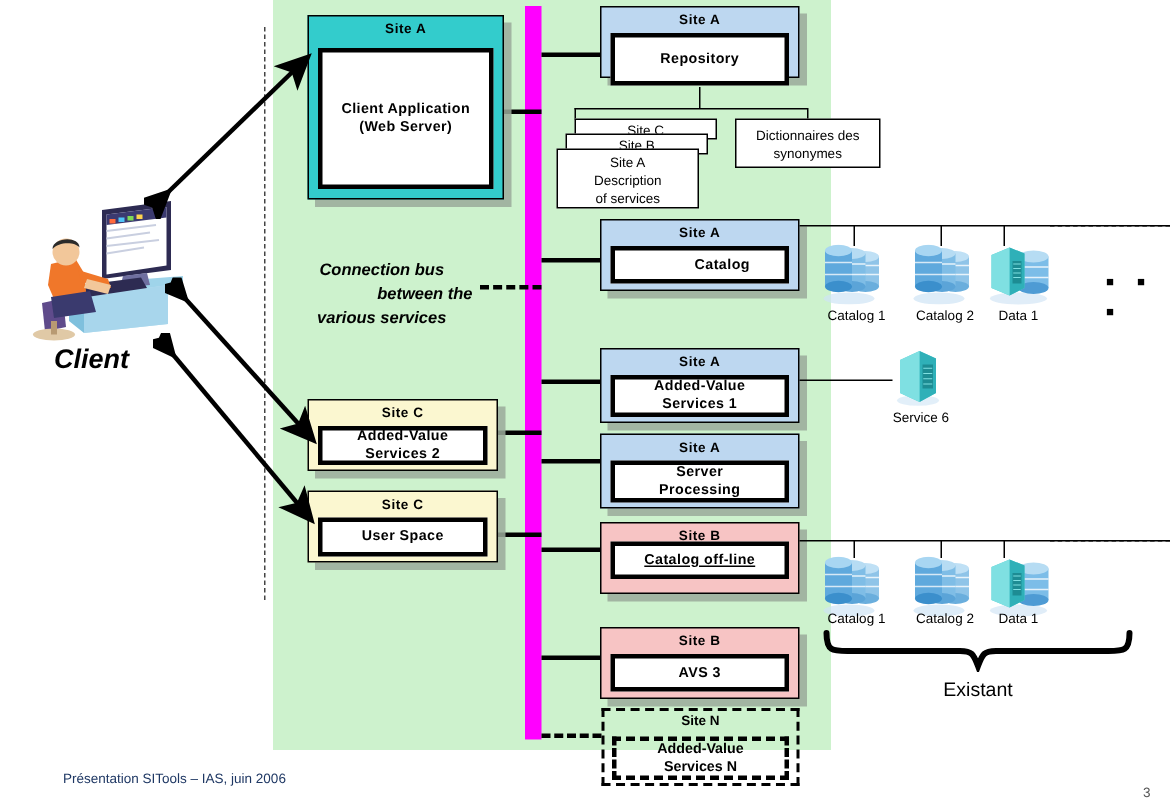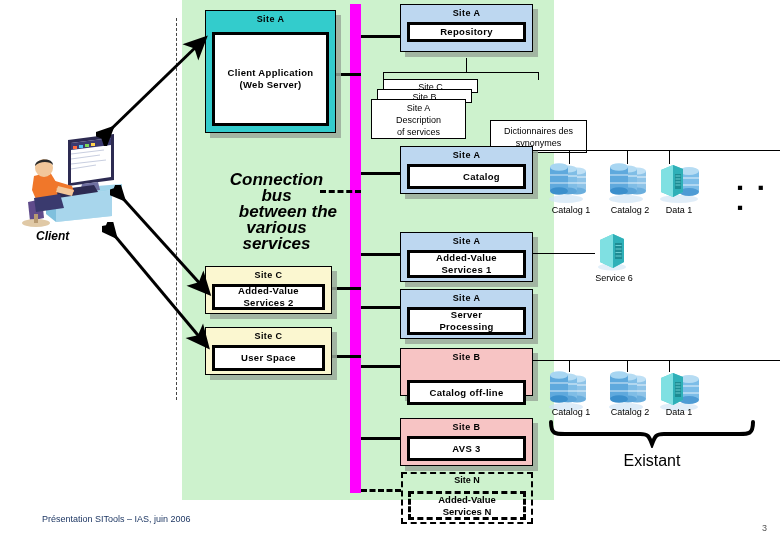--- a/index.html
+++ b/index.html
@@ -83,21 +83,21 @@
   .lbl.bolditalic{font-weight:bold;font-style:italic;}
   .iconlabel{
     position:absolute;font-size:9px;color:#000;text-align:center;
     white-space:nowrap;
   }
   .footer{
     position:absolute;font-size:9px;color:#1f3864;
   }
   .pageno{position:absolute;font-size:9px;color:#555;}
   .existant{
-    position:absolute;font-size:16px;color:#000;text-align:center;
+    position:absolute;font-size:13px;color:#000;text-align:center;
     white-space:nowrap;
   }
   .dots{position:absolute;font-size:17px;letter-spacing:5px;color:#000;
         font-weight:bold;}
 </style>
 </head>
 <body>
 
 <div id="slide">
 
@@ -128,43 +128,43 @@
         <span>Client Application</span>
         <span>(Web Server)</span>
       </div>
     </div>
   </div>
 
   <div class="sbox blue" style="left:400px;top:4px;width:133px;height:48px;">
     <div class="shadow"></div>
     <div class="frame">
       <div class="hdr">Site A</div>
-      <div class="inner" style="top:17px;height:20px;">Repository</div>
+      <div class="inner" style="top:17px;height:35px;">Repository</div>
     </div>
   </div>
 
   <div class="vline" style="left:466px;top:58px;height:14px;"></div>
   <div class="hline thin" style="left:383px;top:72px;width:155px;height:1px;"></div>
   <div class="vline" style="left:383px;top:72px;height:8px;"></div>
   <div class="vline" style="left:538px;top:72px;height:8px;"></div>
 
   <div class="card" style="left:383px;top:79px;width:95px;height:14px;">Site C</div>
   <div class="card" style="left:377px;top:89px;width:95px;height:14px;">Site B</div>
   <div class="card multi" style="left:371px;top:99px;width:95px;height:40px;">
     <div>Site A</div>
     <div>Description</div>
     <div>of services</div>
   </div>
 
-  <div class="card multi" style="left:490px;top:79px;width:97px;height:33px;padding-top:4px;margin-top:41px;">
+  <div class="card multi" style="left:490px;top:79px;width:97px;height:33px;padding-top:4px;">
     <div>Dictionnaires des</div>
     <div>synonymes</div>
   </div>
 
-  <div class="lbl bolditalic" style="left:214px;top:172px;width:125px;font-size:17px;line-height:16px;text-align:center;">
+  <div class="lbl bolditalic" style="left:192px;top:172px;width:125px;font-size:11px;line-height:16px;text-align:center;">
     <div>Connection bus</div>
     <div style="text-align:right;padding-right:2px;">between the</div>
     <div>various services</div>
   </div>
 
   <div class="sbox blue" style="left:400px;top:146px;width:133px;height:48px;">
     <div class="shadow"></div>
     <div class="frame">
       <div class="hdr">Site A</div>
       <div class="inner" style="top:17px;height:25px;padding-left:30px;">Catalog</div>
@@ -190,21 +190,21 @@
         <span>Server</span>
         <span>Processing</span>
       </div>
     </div>
   </div>
 
   <div class="sbox pink" style="left:400px;top:348px;width:133px;height:48px;">
     <div class="shadow"></div>
     <div class="frame">
       <div class="hdr">Site B</div>
-      <div class="inner" style="top:31px;height:25px;">Catalog off-line</div>
+      <div class="inner" style="top:12px;height:25px;text-decoration:underline;">Catalog off-line</div>
     </div>
   </div>
 
   <div class="sbox pink" style="left:400px;top:418px;width:133px;height:48px;">
     <div class="shadow"></div>
     <div class="frame">
       <div class="hdr">Site B</div>
       <div class="inner" style="top:17px;height:25px;">AVS 3</div>
     </div>
   </div>
@@ -421,21 +421,21 @@
     <rect x="22" y="86" width="4" height="9" fill="#b89a72"></rect>
 
     <path d="M22 48 L38 44 L44 54 L46 72 L26 76 L20 62 Z" fill="#f0772a"></path>
     <path d="M40 52 L60 58 L62 64 L42 60 Z" fill="#f0772a"></path>
     <circle cx="32" cy="40" r="9" fill="#f2c79a"></circle>
     <path d="M23 38 C23 30, 41 29, 41 37 C38 33, 27 33, 23 38 Z" fill="#2b2b2b"></path>
     <path d="M22 70 L48 66 L52 80 L24 84 Z" fill="#3a3a6e"></path>
     <path d="M46 58 L62 62 L60 68 L44 64 Z" fill="#f2c79a"></path>
   </svg>
 
-  <div class="lbl bolditalic" style="left:36px;top:229px;font-size:12px;">Client</div>
+  <div class="lbl bolditalic" style="left:36px;top:229px;font-size:18px;">Client</div>
 
   <svg style="position:absolute;left:96px;top:34px;" width="114" height="112" viewBox="0 0 114 112">
     <defs>
       <marker id="ah1" markerWidth="9" markerHeight="9" refX="4.5" refY="4.5" orient="auto">
         <path d="M0.5 0.7 L8.6 4.5 L0.5 8.3 L2.4 4.5 Z" fill="#000"></path>
       </marker>
     </defs>
     <line x1="10" y1="100" x2="103" y2="10" stroke="#000" stroke-width="3" marker-start="url(#ah1)" marker-end="url(#ah1)"></line>
   </svg>
 

